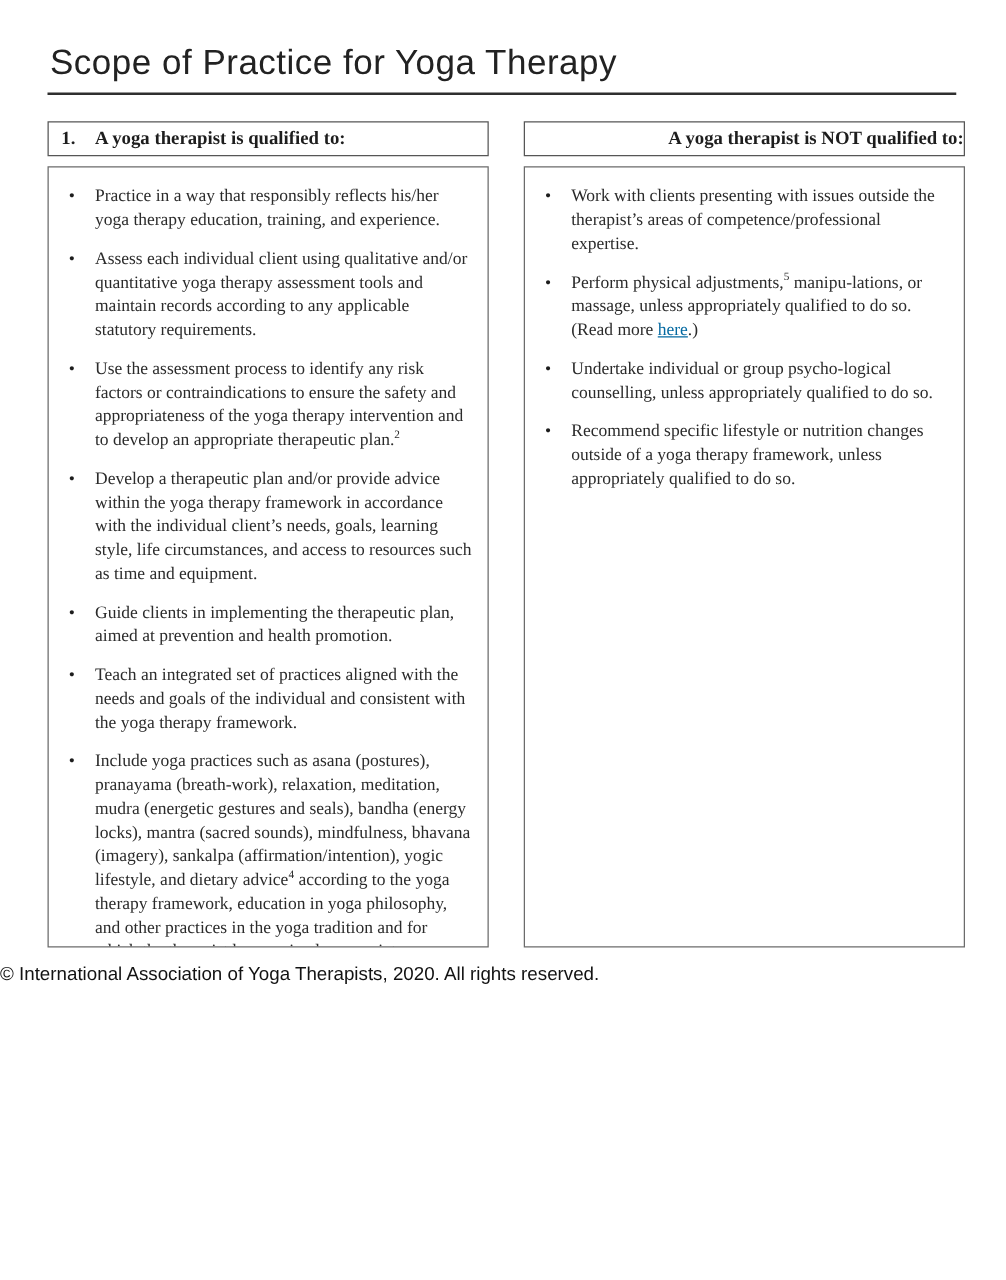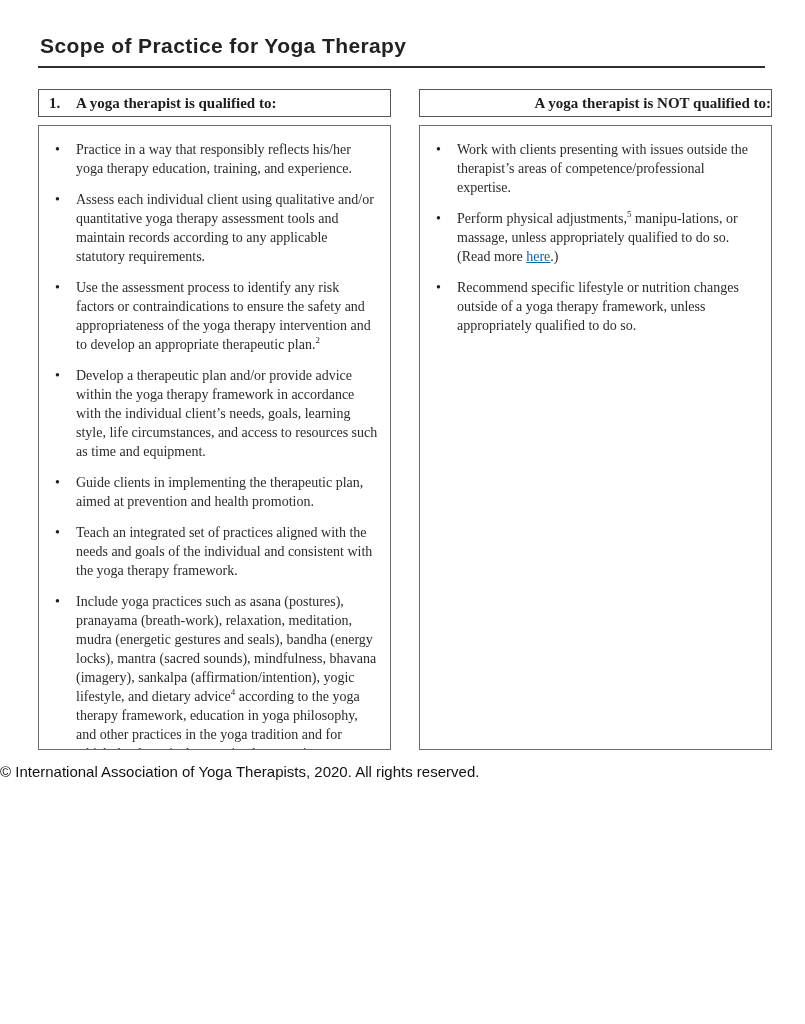--- a/index.html
+++ b/index.html
@@ -5,22 +5,22 @@
   html, body { margin:0; padding:0; }
   body {
     width:805px; height:1024px;
     background:#ffffff;
     font-family:"Liberation Serif", serif;
     color:#2b2b2b;
     overflow:hidden;
   }
   .title {
     font-family:"Liberation Sans", sans-serif;
-    font-size:21px;
-    font-weight:700;
+    font-size:28px;
+    font-weight:400;
     letter-spacing:0.4px;
     color:#222222;
     margin:34px 40px 0 40px;
   }
   .rule {
     height:2px;
     background:#2f2f2f;
     margin:8px 0 0 38px;
     width:727px;
   }
@@ -108,20 +108,21 @@
     </section>
 
     <section class="col">
       <div class="header-box centered">
         <span>A yoga therapist is NOT qualified to:</span>
       </div>
       <div class="content-box">
         <ul class="bullets" id="right-list">
             <li>Work with clients presenting with issues outside the therapist’s areas of competence/professional expertise.</li>
             <li>Perform physical adjustments,<sup>5</sup> manipu-lations, or massage, unless appropriately qualified to do so. (Read more <a href="#" class="link" style="color: #0369a1;">here</a>.)</li>
+            <li>Undertake individual or group psycho-logical counselling, unless appropriately qualified to do so.</li>
             <li>Recommend specific lifestyle or nutrition changes outside of a yoga therapy framework, unless appropriately qualified to do so.</li>
           </ul>
       </div>
     </section>
 
   </div>
 
   <div class="footer">© International Association of Yoga Therapists, 2020. All rights reserved.</div>
 
 </div>

